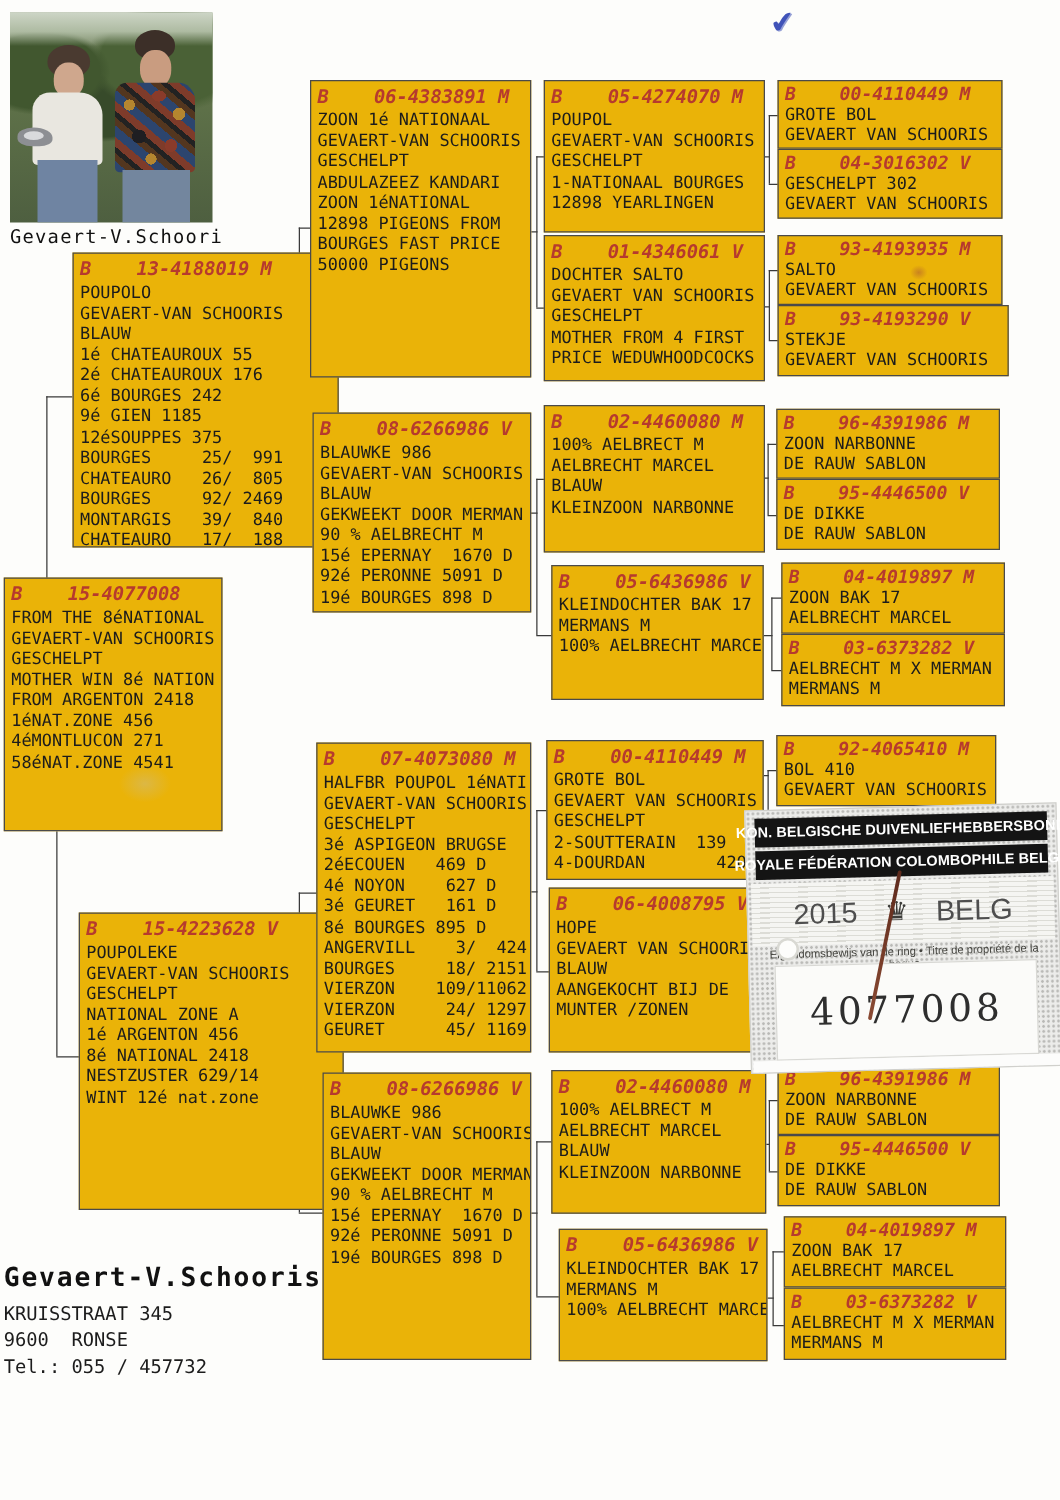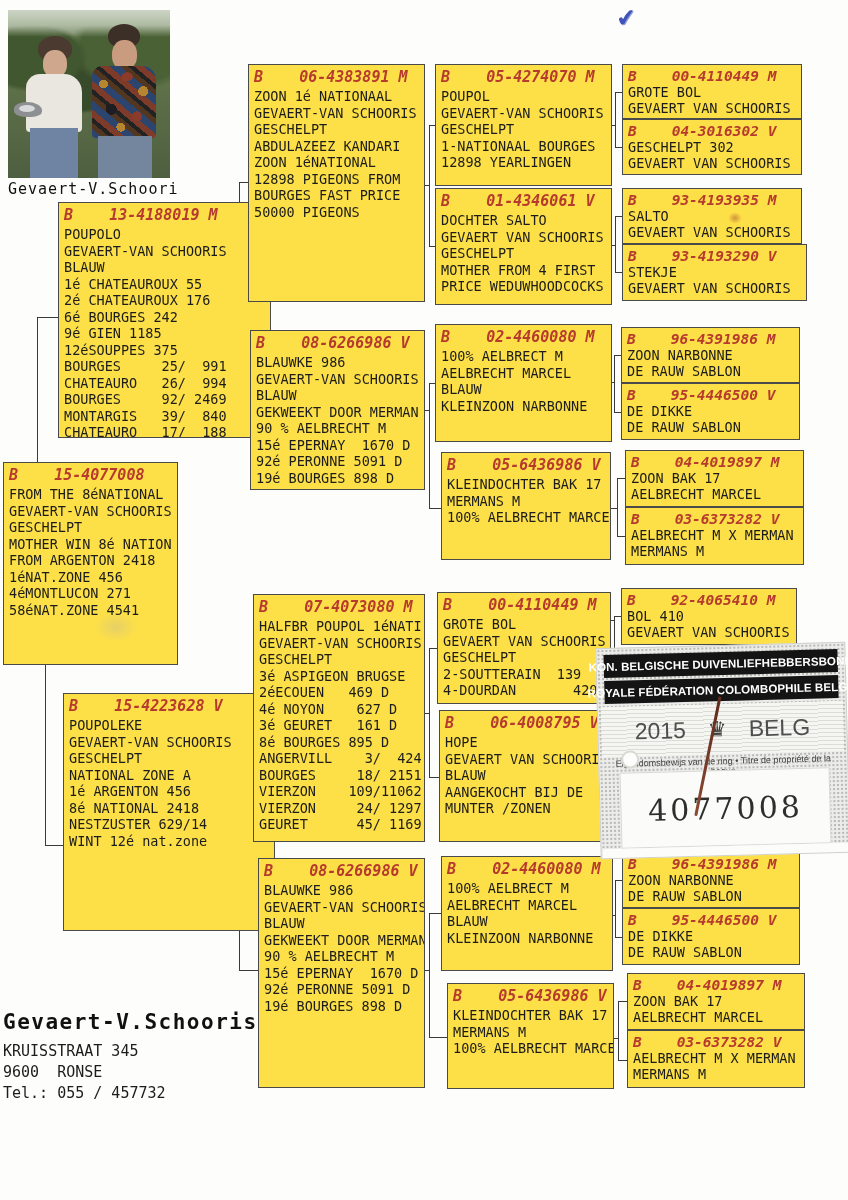--- a/index.html
+++ b/index.html
@@ -47,21 +47,21 @@
       radial-gradient(9px 9px at 70% 70%,#8a3b2a 0 55%,rgba(0,0,0,0) 56%),
       radial-gradient(8px 8px at 45% 85%,#b5862f 0 55%,rgba(0,0,0,0) 56%),
       repeating-linear-gradient(40deg,#2c456e 0 7px,#53361f 7px 12px,#222 12px 16px,#7e3b2a 16px 22px);
   }
   .m-jeans{left:90px;top:126px;width:54px;height:42px;background:#73869e;}
   .photo-caption{
     position:absolute;left:8px;top:180px;font-size:15px;letter-spacing:1px;color:#111;white-space:pre;
   }
   
   .pbox{
-    position:absolute;border:1px solid #4a4a4a;background:#fde047;
+    position:absolute;border:1px solid #4a4a4a;background:#eab308;
     padding:3px 5px;box-sizing:border-box;overflow:hidden;z-index:1;
   }
   .bx-header{
     font-size:15px;font-weight:bold;font-style:italic;color:var(--header-red,#b63a2e);
     white-space:pre;margin-bottom:2px;
   }
   .bx-line{font-size:13.5px;line-height:16.5px;white-space:pre;color:#1c1c1c;}
   .pbox.sm .bx-header{font-size:14.5px;margin-bottom:0;}
   .pbox.sm .bx-line{line-height:16px;}
   
@@ -146,37 +146,37 @@
       <div class="bx-header">B    13-4188019 M</div>
       <div class="bx-line">POUPOLO</div>
       <div class="bx-line">GEVAERT-VAN SCHOORIS</div>
       <div class="bx-line">BLAUW</div>
       <div class="bx-line">1é CHATEAUROUX 55</div>
       <div class="bx-line">2é CHATEAUROUX 176</div>
       <div class="bx-line">6é BOURGES 242</div>
       <div class="bx-line">9é GIEN 1185</div>
       <div class="bx-line">12éSOUPPES 375</div>
       <div class="bx-line">BOURGES     25/  991</div>
-      <div class="bx-line">CHATEAURO   26/  994</div>
+      <div class="bx-line">CHATEAURO   26/  805</div>
       <div class="bx-line">BOURGES     92/ 2469</div>
       <div class="bx-line">MONTARGIS   39/  840</div>
       <div class="bx-line">CHATEAURO   17/  188</div>
     </div>
   <div class="pbox" style="left:3px;top:462px;width:175px;height:203px">
       <div class="bx-header">B    15-4077008</div>
       <div class="bx-line">FROM THE 8éNATIONAL</div>
       <div class="bx-line">GEVAERT-VAN SCHOORIS</div>
       <div class="bx-line">GESCHELPT</div>
       <div class="bx-line">MOTHER WIN 8é NATION</div>
       <div class="bx-line">FROM ARGENTON 2418</div>
       <div class="bx-line">1éNAT.ZONE 456</div>
       <div class="bx-line">4éMONTLUCON 271</div>
       <div class="bx-line">58éNAT.ZONE 4541</div>
     </div>
-  <div class="pbox" style="left:63px;top:693px;width:212px;height:238px">
+  <div class="pbox" style="left:63px;top:730px;width:212px;height:238px">
       <div class="bx-header">B    15-4223628 V</div>
       <div class="bx-line">POUPOLEKE</div>
       <div class="bx-line">GEVAERT-VAN SCHOORIS</div>
       <div class="bx-line">GESCHELPT</div>
       <div class="bx-line">NATIONAL ZONE A</div>
       <div class="bx-line">1é ARGENTON 456</div>
       <div class="bx-line">8é NATIONAL 2418</div>
       <div class="bx-line">NESTZUSTER 629/14</div>
       <div class="bx-line">WINT 12é nat.zone</div>
     </div>

